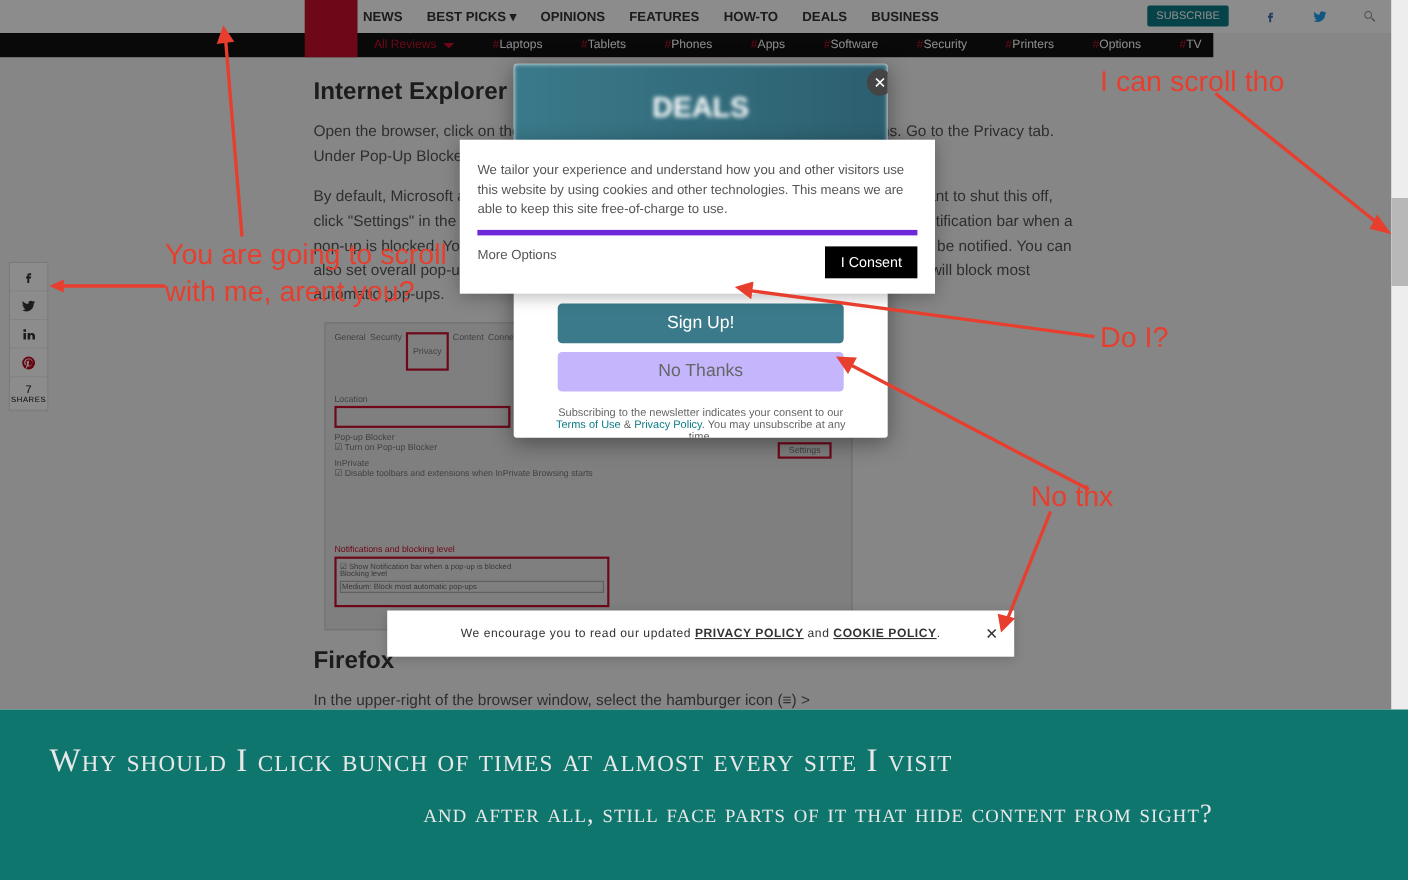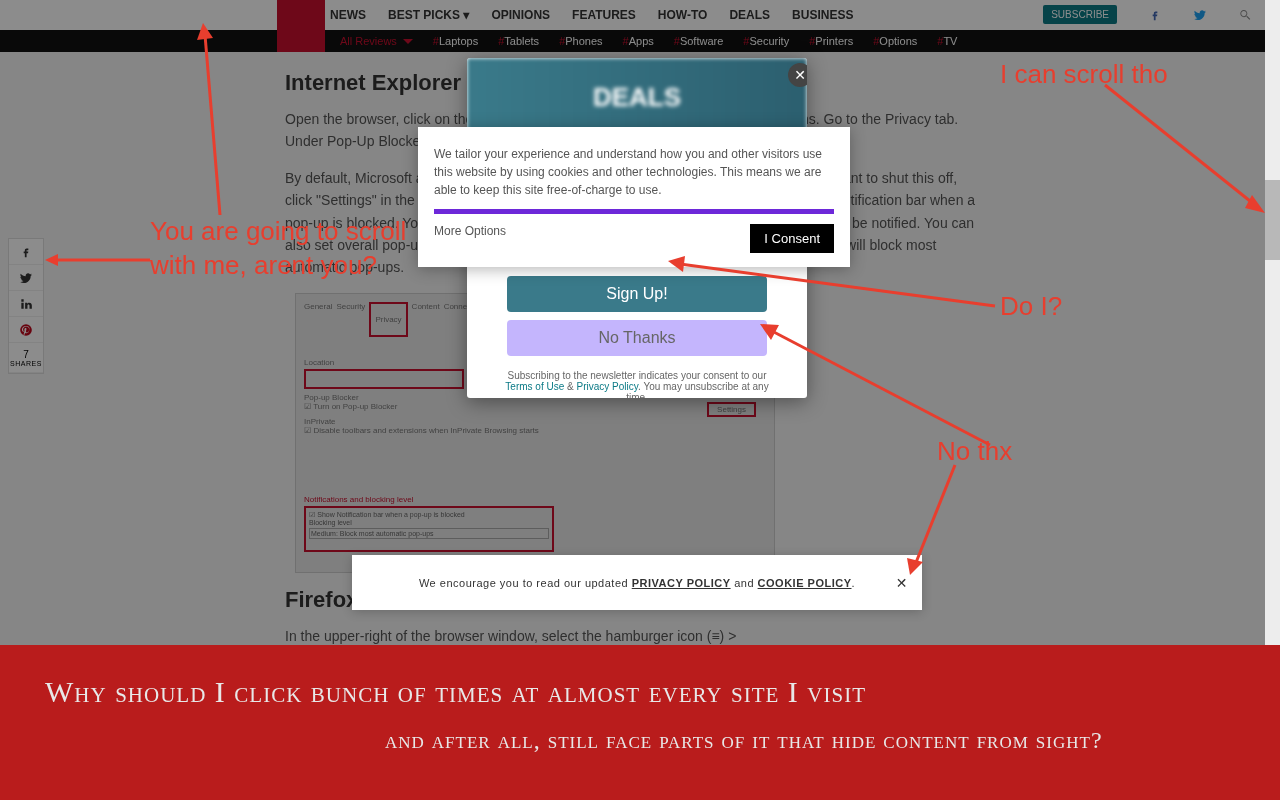--- a/index.html
+++ b/index.html
@@ -6,21 +6,21 @@
 body{background:#f5f5f5;width:1280px;height:800px;overflow:hidden;position:relative}
 .dim-overlay{position:absolute;top:0;left:0;width:1265px;height:645px;background:rgba(0,0,0,0.45);z-index:5}
 
 .topbar{position:absolute;top:0;left:0;width:1265px;height:30px;background:#fff;display:flex;align-items:center;padding-left:330px;gap:22px;z-index:2}
 .topbar a{font-size:12px;font-weight:bold;color:#333;text-decoration:none}
 .logo-red{position:absolute;left:277px;top:0;width:48px;height:52px;background:#c8102e;z-index:3}
 .right-top{position:absolute;right:28px;top:5px;display:flex;align-items:center;gap:31px;z-index:2}
 .subscribe-btn{background:#0b7a86;color:#fff;font-size:10px;padding:4px 8px;border-radius:2px}
 .icon-sm{width:14px;height:14px;color:#666}
 
-.subnav{position:absolute;top:30px;left:0;width:1279px;height:22px;background:#111;display:flex;align-items:center;padding-left:340px;gap:20px;z-index:2}
+.subnav{position:absolute;top:30px;left:0;width:1103px;height:22px;background:#111;display:flex;align-items:center;padding-left:340px;gap:35px;z-index:2}
 .subnav .all{color:#c8102e;font-size:11px;display:flex;align-items:center;gap:6px}
 .subnav a{color:#fff;font-size:11px;text-decoration:none}
 .subnav a::before{content:"#";color:#c8102e}
 
 .article{position:absolute;top:70px;left:285px;width:700px;z-index:1;color:#444}
 .article h2{font-size:22px;font-weight:bold;color:#333;margin-bottom:12px}
 .article p{font-size:14px;line-height:1.6;margin-bottom:14px;color:#555}
 .article .sshot{width:480px;height:280px;background:#e8e8e8;border:1px solid #ccc;margin:14px 0 14px 10px}
 .article .sshot .redbox{border:2px solid #c8102e}
 
@@ -37,28 +37,28 @@
 .newsletter-modal .nothanks{margin:6px 40px;height:36px;background:#c4b5fd;color:#666;border-radius:4px;display:flex;align-items:center;justify-content:center;font-size:16px}
 .newsletter-modal .fine{text-align:center;font-size:10px;color:#666;margin-top:14px;padding:0 30px}
 .newsletter-modal .fine a{color:#0b7a86;text-decoration:none}
 
 .consent-modal{position:absolute;left:418px;top:127px;width:432px;background:#fff;box-shadow:0 2px 15px rgba(0,0,0,.3);z-index:20;padding:18px 16px 14px}
 .consent-modal p{font-size:12px;color:#555;line-height:1.5;margin-bottom:10px}
 .consent-modal .row{display:flex;justify-content:space-between;align-items:flex-start;border-top:5px solid #6d28d9;padding-top:10px;margin-top:6px}
 .consent-modal .more{font-size:12px;color:#555}
 .consent-modal .btn{background:#000;color:#fff;padding:7px 14px;font-size:13px;cursor:pointer}
 
-.policy-bar{position:absolute;left:352px;top:555px;width:570px;height:55px;background:#fff;box-shadow:0 2px 10px rgba(0,0,0,.2);display:flex;align-items:center;justify-content:center;z-index:15;font-size:11px;color:#333;letter-spacing:.5px}
+.policy-bar{position:absolute;left:352px;top:555px;width:570px;height:42px;background:#fff;box-shadow:0 2px 10px rgba(0,0,0,.2);display:flex;align-items:center;justify-content:center;z-index:15;font-size:11px;color:#333;letter-spacing:.5px}
 .policy-bar a{color:#333;font-weight:bold;text-decoration:underline}
 .policy-close{position:absolute;right:14px;font-size:14px;cursor:pointer}
 
 .scrollbar-track{position:absolute;right:0;top:0;width:15px;height:645px;background:#ededed;z-index:50}
 .scrollbar-thumb{position:absolute;right:0;top:180px;width:15px;height:80px;background:#b8b8b8;z-index:51}
 
-.bottom{position:absolute;left:0;top:645px;width:1280px;height:155px;background:#b91c1c;padding:30px 45px;z-index:60}
+.bottom{position:absolute;left:0;top:645px;width:1280px;height:155px;background:#0f766e;padding:30px 45px;z-index:60}
 .bottom-line1{font-family:Georgia,'Times New Roman',serif;font-variant:small-caps;color:#e8e8e8;font-size:30px;letter-spacing:1px}
 .bottom-line2{font-family:Georgia,'Times New Roman',serif;font-variant:small-caps;color:#e8e8e8;font-size:24px;letter-spacing:1px;margin-left:340px;margin-top:18px}
 
 .anno{position:absolute;color:#e83e2e;font-family:'Gill Sans','Trebuchet MS',sans-serif;font-size:26px;font-weight:500;z-index:70;line-height:1.3}
 .arrow{position:absolute;z-index:69}
 .arrow line{stroke:#e83e2e;stroke-width:3}
 .arrow polygon{fill:#e83e2e}
 </style>
 </head>
 <body>

